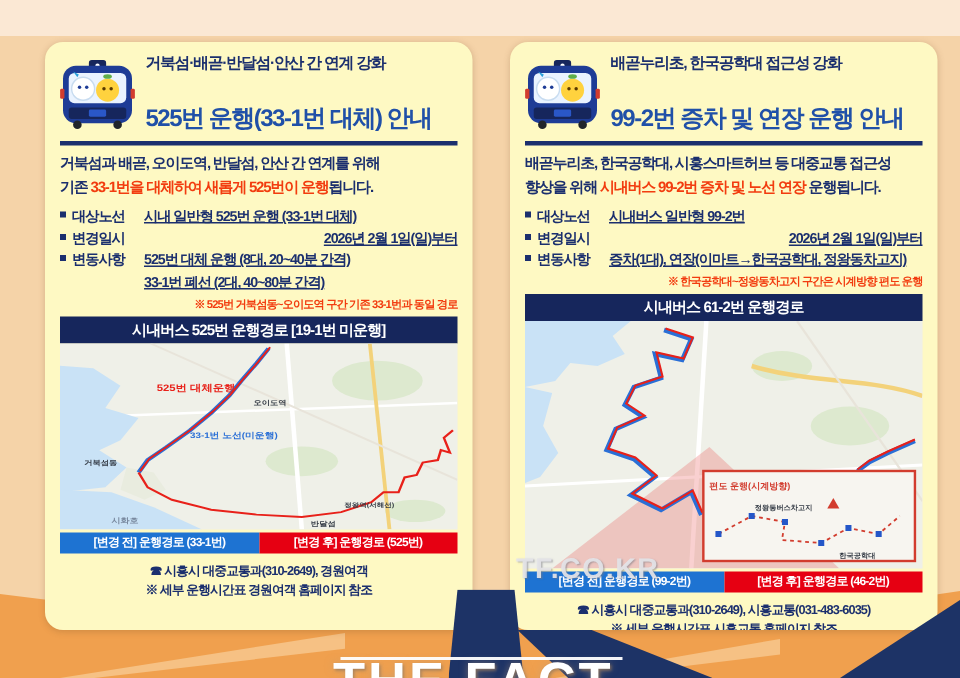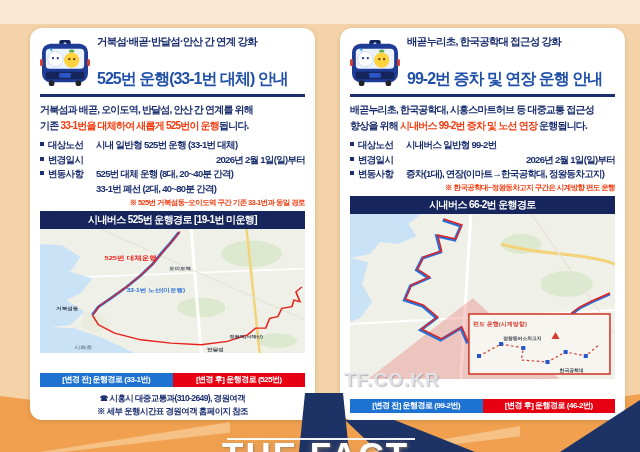--- a/index.html
+++ b/index.html
@@ -1,41 +1,41 @@
 <!DOCTYPE html>
 <html><head>
 <meta charset="utf-8">
 <style>
   html,body{margin:0;padding:0;}
   body{font-family:"Liberation Sans",sans-serif;}
   .canvas{position:relative;width:640px;height:452px;background:#f5d3a8;overflow:hidden;}
   .bg-top{position:absolute;top:0;left:0;right:0;height:24px;background:#fbe8d4;}
   
-  .poster{position:absolute;top:28px;width:285px;height:392px;background:#ffffff;border-radius:12px;
+  .poster{position:absolute;top:28px;width:285px;height:392px;background:#fef9c3;border-radius:12px;
           box-sizing:border-box;padding:7px 10px 5px;box-shadow:0 1px 4px rgba(120,80,40,.25);z-index:2;overflow:hidden;}
   .poster.left{left:30px;} .poster.right{left:340px;}
   .hdr{display:flex;align-items:center;gap:7px;}
   .bus-ic{flex:none;width:50px;height:46px;}
   .hdr-txt{flex:1;min-width:0;}
   .hdr-small{font-size:10.5px;font-weight:bold;color:#1b2f6e;letter-spacing:-0.8px;white-space:nowrap;}
   .hdr-big{font-size:16px;font-weight:800;color:#2050a8;letter-spacing:-1px;white-space:nowrap;margin-top:20px;}
   .hdr-rule{height:3px;background:#1b2f6e;margin:4px 0 5px;}
   .intro{font-size:10px;font-weight:bold;color:#1b2f6e;letter-spacing:-0.8px;line-height:1.55;}
   .red{color:#f23c0f;text-align:right;}
   .bullets{margin-top:5px;}
   .brow{display:flex;font-size:9.5px;font-weight:bold;letter-spacing:-0.7px;line-height:1.55;}
   .blabel{flex:none;width:56px;color:#1b2f6e;}
   .blabel::before{content:"";display:inline-block;width:4px;height:4px;background:#1b2f6e;margin-right:4px;vertical-align:2px;}
-  .bvals{flex:1;color:#1b2f6e;}
+  .bvals{flex:1;color:#1b2f6e;text-decoration:underline;}
   .note{font-size:7.5px;font-weight:bold;color:#f23c0f;text-align:right;letter-spacing:-0.6px;margin:1px 0 3px;}
   .map-title{background:#16265c;color:#fff;font-size:10px;font-weight:bold;text-align:center;
              letter-spacing:-0.6px;padding:2px 0;}
   .map{position:relative;height:124px;background:#eff0e8;overflow:hidden;}
   .map svg{display:block;width:100%;height:100%;}
-  .legend{display:flex;height:14px;margin-top:20px;font-size:8px;font-weight:bold;color:#fff;
+  .legend{display:flex;height:14px;margin-top:2px;font-size:8px;font-weight:bold;color:#fff;
           text-align:center;letter-spacing:-0.5px;}
   .legend>div{flex:1;line-height:14px;white-space:nowrap;overflow:hidden;}
   .leg-before{background:#1e73d2;} .leg-after{background:#e60012;}
   .footer{margin-top:5px;text-align:center;font-size:8.5px;font-weight:bold;color:#1b2f6e;
           letter-spacing:-0.6px;line-height:1.5;white-space:nowrap;}
   
   .deco-orange{position:absolute;left:0;right:0;bottom:0;height:34px;background:#f0a04e;z-index:1;}
   .deco-orange-l{position:absolute;left:0;bottom:30px;width:210px;height:26px;background:#f0a04e;
                  clip-path:polygon(0 0,0 100%,100% 100%);z-index:1;}
   .deco-orange-r{position:absolute;right:0;bottom:30px;width:190px;height:28px;background:#f0a04e;
@@ -205,21 +205,21 @@
         <div class="blabel">변경일시</div>
         <div class="bvals red">2026년 2월 1일(일)부터</div>
       </div>
       <div class="brow">
         <div class="blabel">변동사항</div>
         <div class="bvals">증차(1대), 연장(이마트→한국공학대, 정왕동차고지)</div>
       </div>
     </div>
     <div class="note">※ 한국공학대~정왕동차고지 구간은 시계방향 편도 운행</div>
 
-    <div class="map-title">시내버스 66-2번 운행경로</div>
+    <div class="map-title">시내버스 61-2번 운행경로</div>
     <div class="map" style="height:165px;">
       <svg viewBox="0 0 263 165" preserveAspectRatio="none">
         <rect width="263" height="165" fill="#eff0e8"></rect>
         <ellipse cx="215" cy="70" rx="26" ry="13" fill="#dde9cf"></ellipse>
         <ellipse cx="170" cy="30" rx="20" ry="10" fill="#dde9cf"></ellipse>
         <path d="M120,0 L110,165" stroke="#ffffff" stroke-width="3" fill="none"></path>
         <path d="M0,110 L263,96" stroke="#ffffff" stroke-width="2" fill="none"></path>
         <path d="M150,30 C190,42 230,38 263,50" stroke="#f3d27a" stroke-width="3" fill="none"></path>
         <path d="M180,0 L263,120" stroke="#e8e4da" stroke-width="1.5" fill="none"></path>
         <path d="M0,0 L70,0 L58,10 L66,22 L48,30 L30,28 L20,40 L0,44 Z" fill="#c9e2f6"></path>

